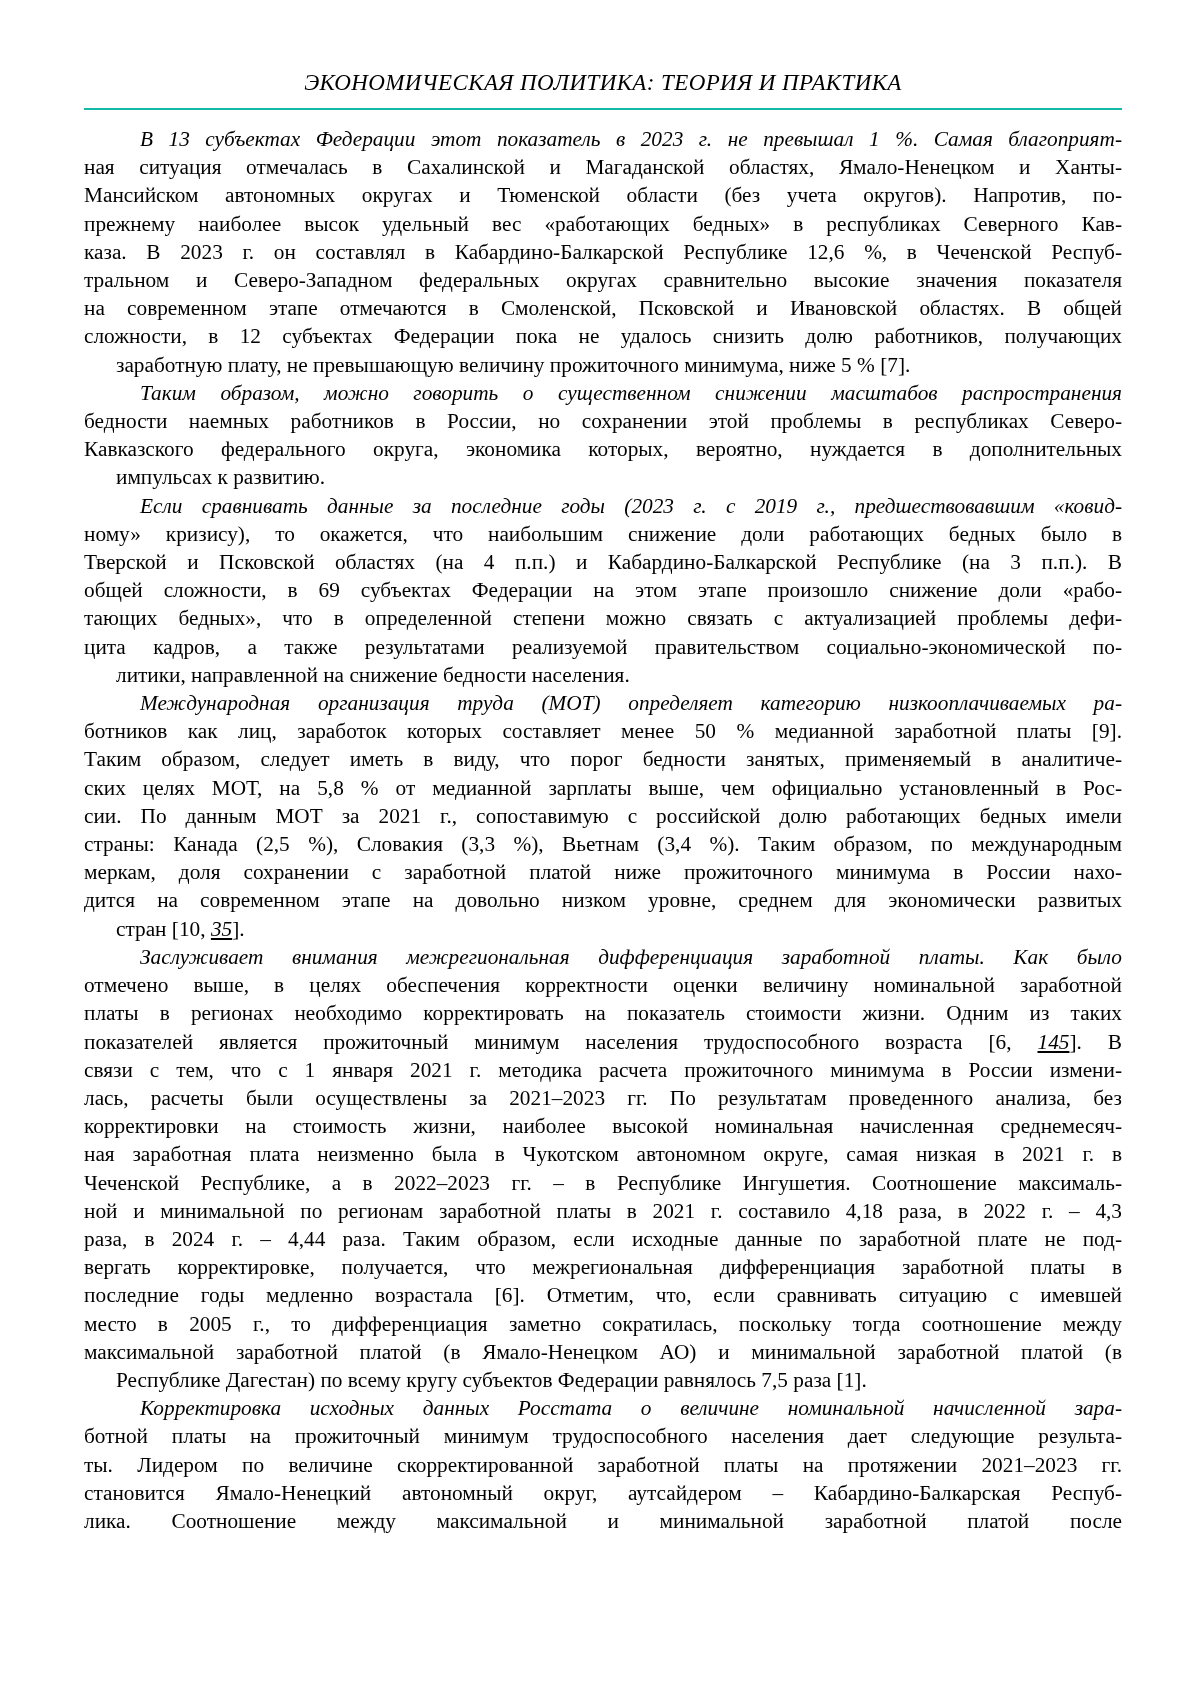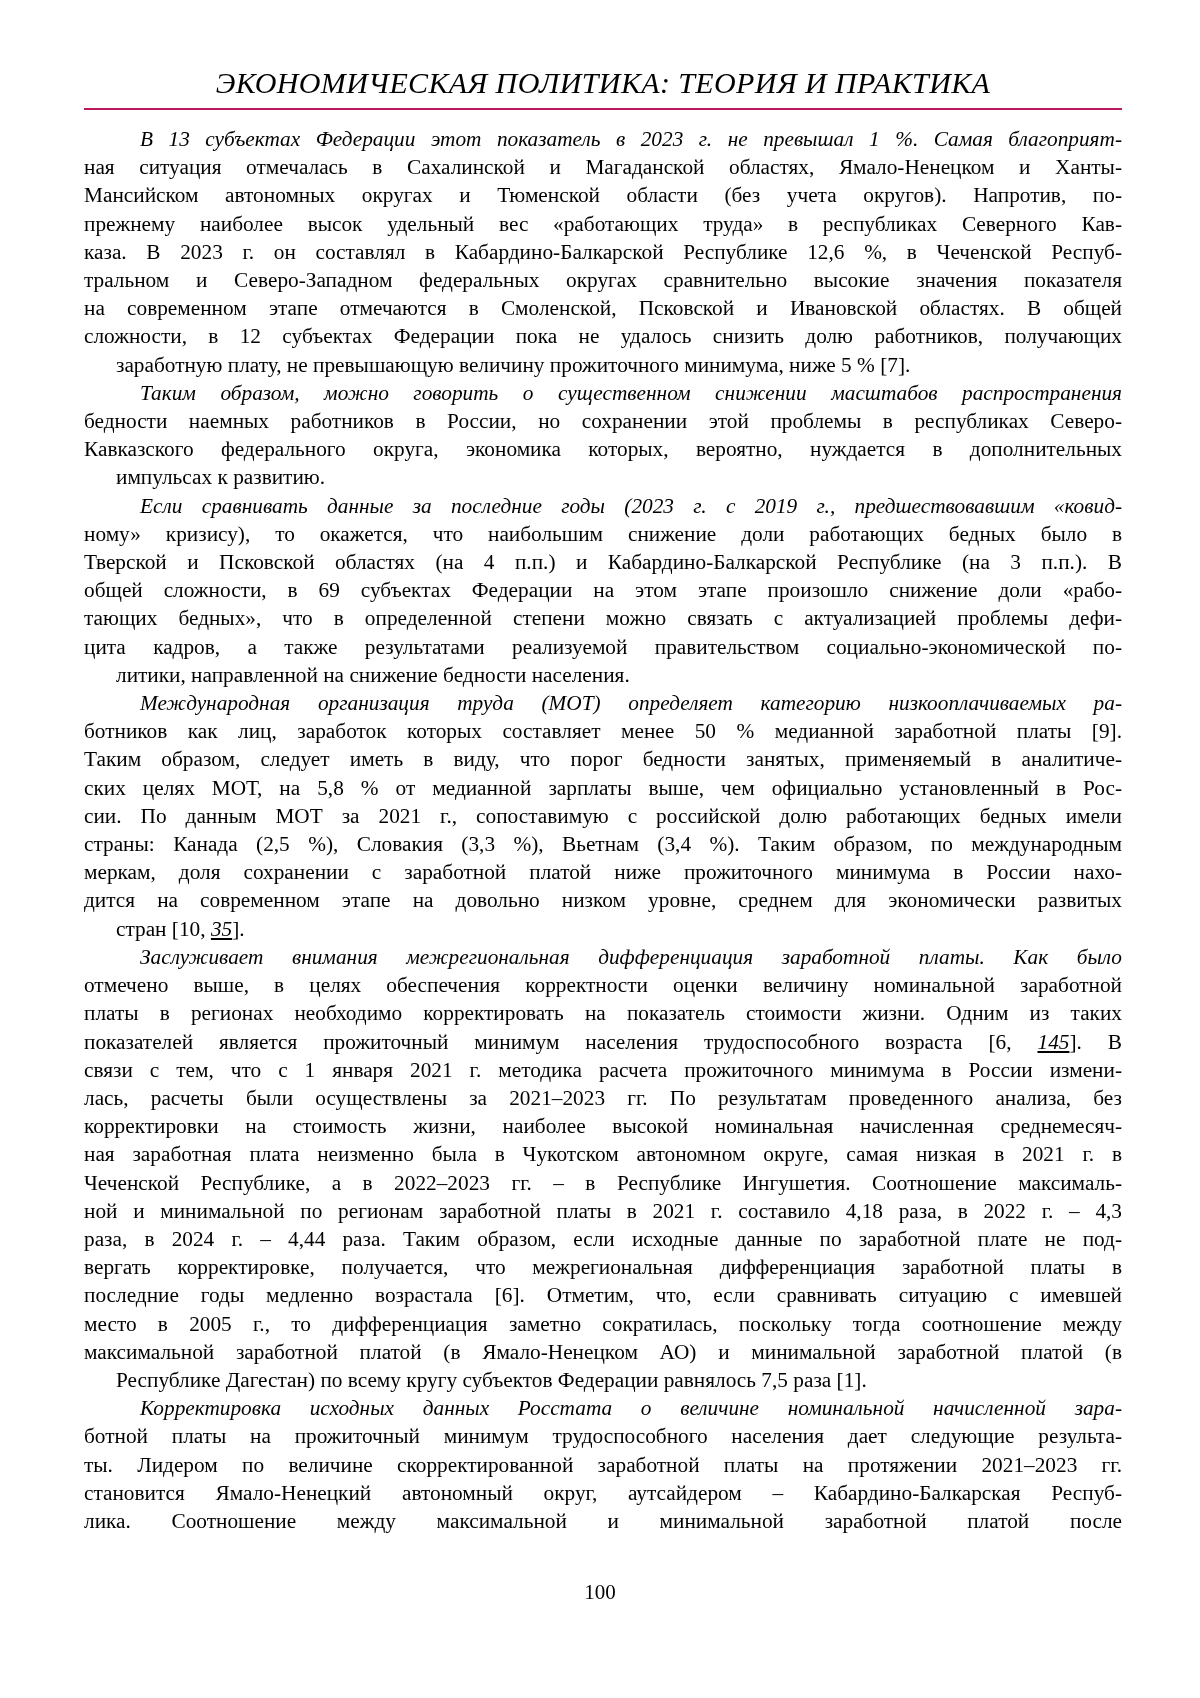--- a/index.html
+++ b/index.html
@@ -10,24 +10,24 @@
     box-sizing: border-box;
     padding: 0 78px 0 84px;
     background: #ffffff;
     color: #000000;
     font-family: "Liberation Serif", "DejaVu Serif", serif;
     overflow: hidden;
   }
   .running-head {
     margin-top: 70px;
     padding-bottom: 12px;
-    border-bottom: 2px solid #be185d;
+    border-bottom: 2px solid #14b8a6;
     text-align: center;
     font-style: italic;
-    font-size: 30px;
+    font-size: 23px;
     line-height: 26px;
     letter-spacing: 0.4px;
     white-space: nowrap;
   }
   .body-text { margin-top: 15px; }
   .para { margin: 0; padding: 0; }
   .line {
     font-size: 21.3px;
     line-height: 28.2px;
     text-align: justify;
@@ -51,21 +51,21 @@
 
 <div class="page">
 
   <div class="running-head">ЭКОНОМИЧЕСКАЯ ПОЛИТИКА: ТЕОРИЯ И ПРАКТИКА</div>
 
   <div class="body-text">
       <div class="para">
         <div class="line first"><span>В 13 субъектах Федерации этот показатель в 2023 г. не превышал 1 %. Самая благоприят-</span></div>
         <div class="line"><span>ная ситуация отмечалась в Сахалинской и Магаданской областях, Ямало-Ненецком и Ханты-</span></div>
         <div class="line"><span>Мансийском автономных округах и Тюменской области (без учета округов). Напротив, по-</span></div>
-        <div class="line"><span>прежнему наиболее высок удельный вес «работающих труда» в республиках Северного Кав-</span></div>
+        <div class="line"><span>прежнему наиболее высок удельный вес «работающих бедных» в республиках Северного Кав-</span></div>
         <div class="line"><span>каза. В 2023 г. он составлял в Кабардино-Балкарской Республике 12,6 %, в Чеченской Респуб-</span></div>
         <div class="line"><span>тральном и Северо-Западном федеральных округах сравнительно высокие значения показателя</span></div>
         <div class="line"><span>на современном этапе отмечаются в Смоленской, Псковской и Ивановской областях. В общей</span></div>
         <div class="line"><span>сложности, в 12 субъектах Федерации пока не удалось снизить долю работников, получающих</span></div>
         <div class="line lastline"><span>заработную плату, не превышающую величину прожиточного минимума, ниже 5 % [7].</span></div>
       </div>
       <div class="para">
         <div class="line first"><span>Таким образом, можно говорить о существенном снижении масштабов распространения</span></div>
         <div class="line"><span>бедности наемных работников в России, но сохранении этой проблемы в республиках Северо-</span></div>
         <div class="line"><span>Кавказского федерального округа, экономика которых, вероятно, нуждается в дополнительных</span></div>
@@ -111,15 +111,14 @@
       </div>
       <div class="para">
         <div class="line first"><span>Корректировка исходных данных Росстата о величине номинальной начисленной зара-</span></div>
         <div class="line"><span>ботной платы на прожиточный минимум трудоспособного населения дает следующие результа-</span></div>
         <div class="line"><span>ты. Лидером по величине скорректированной заработной платы на протяжении 2021–2023 гг.</span></div>
         <div class="line"><span>становится Ямало-Ненецкий автономный округ, аутсайдером – Кабардино-Балкарская Респуб-</span></div>
         <div class="line"><span>лика. Соотношение между максимальной и минимальной заработной платой после</span></div>
       </div>
     </div>
 
-  <div class="footer">100</div>
 
 </div>
 
 </body></html>

